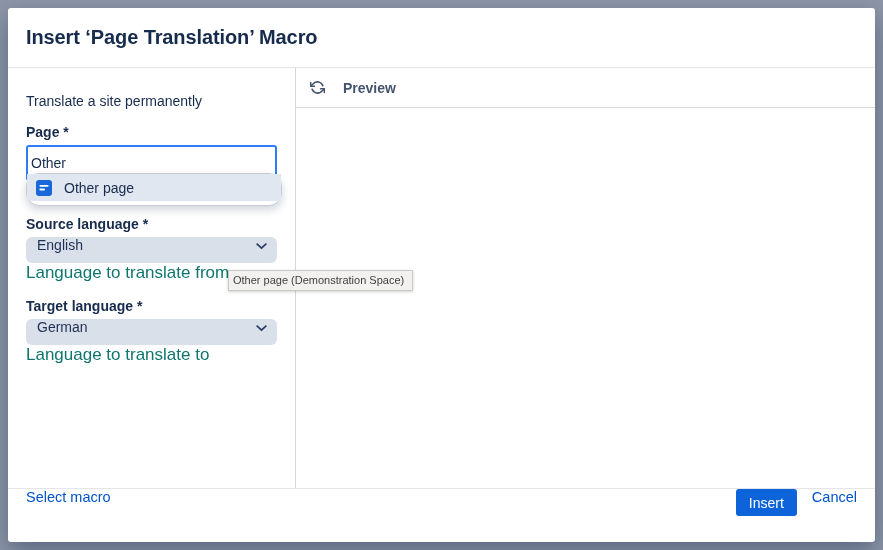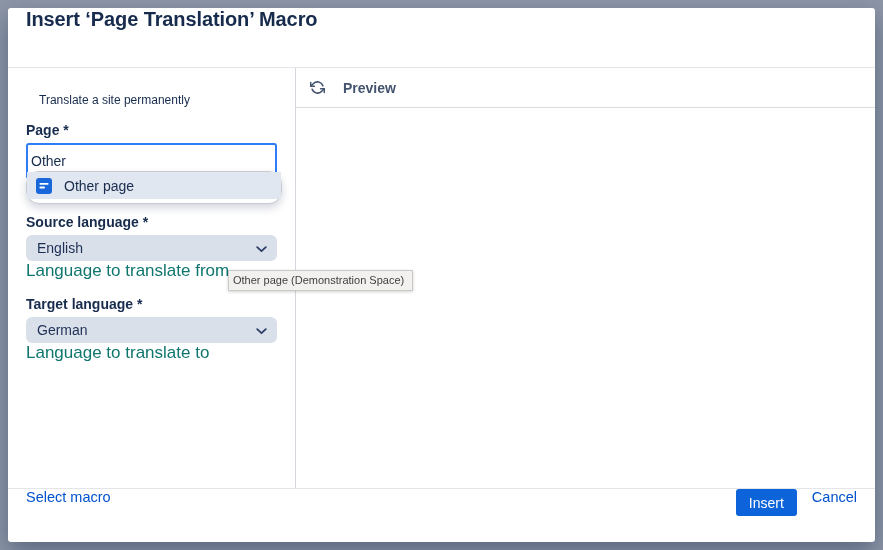--- a/index.html
+++ b/index.html
@@ -14,21 +14,21 @@
     position:absolute; left:8px; top:8px;
     width:867px; height:534px;
     background:#ffffff;
     border-radius:3px;
     box-shadow:0 10px 24px rgba(9,30,66,.38);
     display:flex; flex-direction:column;
   }
   
   .dlg-header {
     flex:0 0 60px;
-    display:flex; 
+    display:flex; align-items:center;
     padding:0 18px;
     border-bottom:1px solid #e3e5e9;
   }
   .dlg-title {
     font-size:20px; font-weight:600; color:#172b4d;
     letter-spacing:-0.1px;
   }
   
   .dlg-body { flex:1 1 auto; display:flex; min-height:0; position:relative; }
   .panel-left {
@@ -41,21 +41,21 @@
   .preview-header {
     height:40px;
     display:flex; align-items:center; gap:18px;
     padding:0 14px;
     border-bottom:1px solid #d9dce1;
   }
   .preview-title { font-size:14px; font-weight:700; color:#44546f; }
   .refresh-btn { display:flex; align-items:center; cursor:pointer; }
 
   
-  .intro { font-size:12px; color:#172b4d; margin-bottom:15px;margin-left:13px; }
+  .intro { font-size:14px; color:#172b4d; margin-bottom:15px; }
   .field-label {
     font-size:14px; font-weight:600; color:#172b4d;
     margin-bottom:5px;
   }
   .combo { position:relative; }
   .text-input {
     width:100%; height:36px;
     border:2px solid #2e7cf6; border-radius:3px;
     padding:0 3px;
     font-size:14px; color:#172b4d;
@@ -79,21 +79,21 @@
     padding:0 9px;
     background:#e1e7f0;
     font-size:14px; color:#172b4d;
     cursor:pointer;
   }
   .page-icon-box { display:flex; align-items:center; }
   .select-field {
     height:26px;
     background:#dae0ea;
     border-radius:6px;
-    display:flex; align-items:center; justify-content:space-between;
+    display:flex; justify-content:space-between;
     padding:0 10px 0 11px;
     font-size:14px; color:#1d2f55;
     cursor:pointer;
   }
   .help-text { font-size:17px; color:#0f766e; }
   .spacer-35 { height:35px; }
   .spacer-15 { height:15px; }
 
   
   .tooltip {

